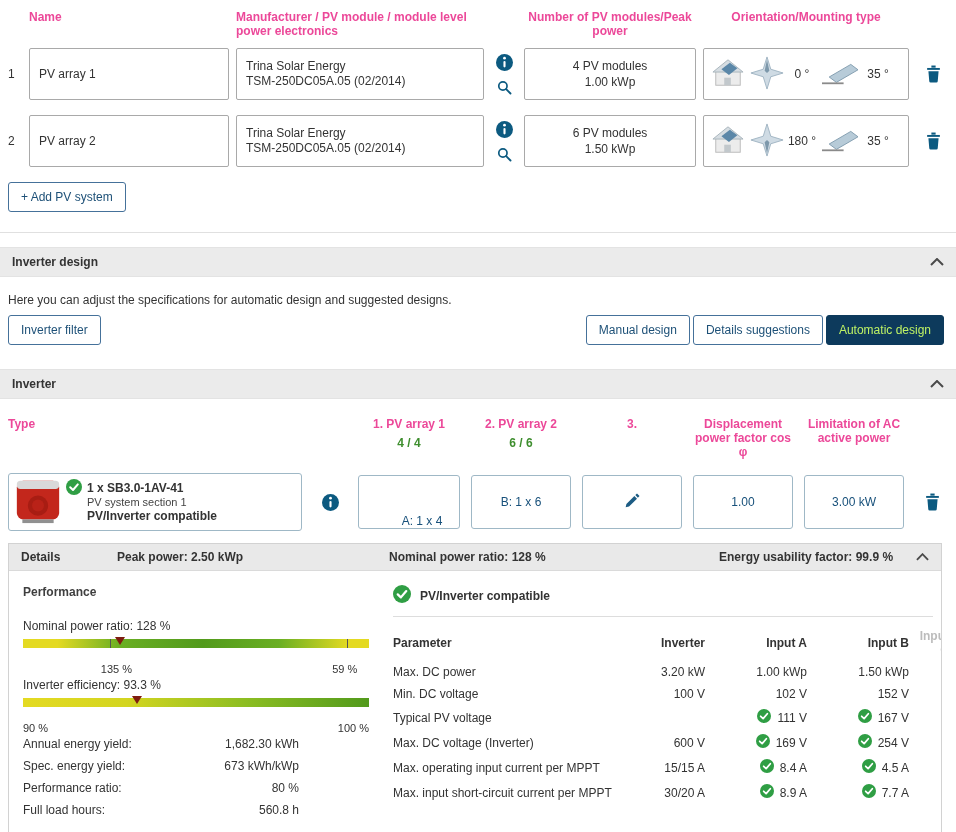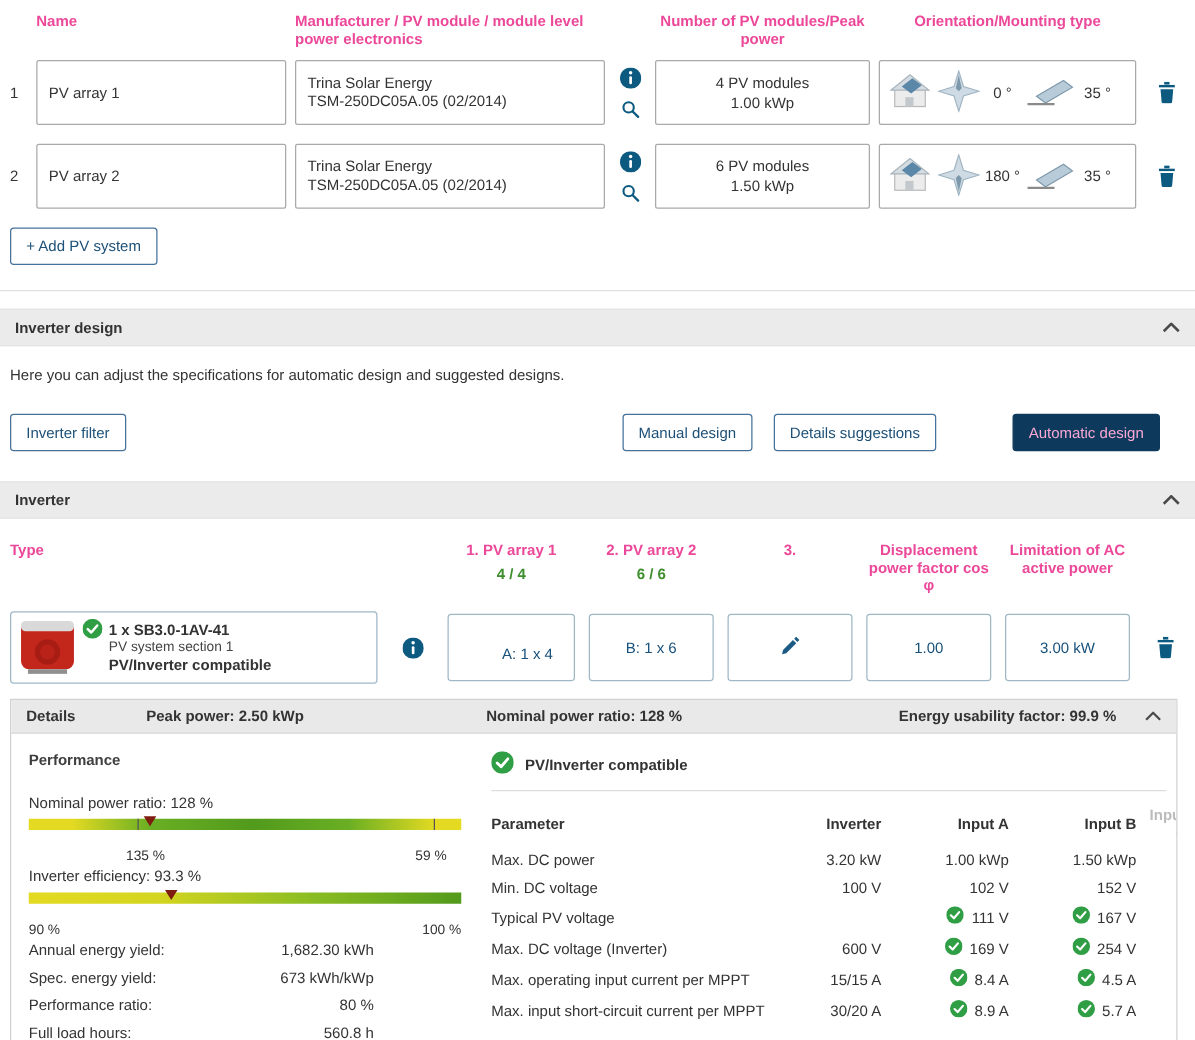--- a/index.html
+++ b/index.html
@@ -8,21 +8,21 @@
 
   .colhead { font-weight:bold; color:#ec4899; line-height:14px; }
   .center { text-align:center; }
   .b { font-weight:bold; }
 
   
   .box { background:#fff; border:1px solid #a9a9a9; border-radius:2px; }
   .btn { display:inline-flex; align-items:center; background:#fff; border:1px solid #45719a;
          color:#1d5077; font-size:12px; padding:7px 12px; border-radius:3px; cursor:pointer;
          font-family:inherit; white-space:nowrap; }
-  .btn.active { background:#0d3a5c; border-color:#0d3a5c; color:#f9a8d4;margin-left:44px; }
+  .btn.active { background:#0d3a5c; border-color:#0d3a5c; color:#bef264; }
   .icn { display:inline-flex; cursor:pointer; }
   .chev { margin-left:auto; display:inline-flex; cursor:pointer; }
 
   
   .pv-grid { display:grid; grid-template-columns:16px 200px 248px 26px 172px 206px 34px;
              column-gap:7px; align-items:center; padding-left:6px; }
   .pv-head { align-items:start; margin:4px 0 10px; }
   .pv-row { margin-bottom:15px; }
   .rowidx { text-align:left; padding-left:2px; }
   .name-box { height:52px; display:flex; align-items:center; padding-left:9px; }
@@ -30,39 +30,39 @@
   .iconcol { display:flex; flex-direction:column; align-items:center; gap:9px; }
   .modules-box { height:52px; display:flex; flex-direction:column; justify-content:center; text-align:center; line-height:16px; }
   .orient-box { height:52px; display:flex; align-items:center; padding:0 5px; gap:3px; }
   .deg { color:#333; min-width:30px; text-align:center; }
   .trashcell { display:flex; justify-content:center; }
 
   
   .divider { border:none; border-top:1px solid #e0e0e0; margin:20px 0 14px; }
   .section-bar { height:30px; background:#ebebeb; border-top:1px solid #e3e3e3; border-bottom:1px solid #e3e3e3;
                  display:flex; align-items:center; padding:0 12px; font-weight:bold; }
-  .desc { margin:16px 0 24px 8px; }
-  .design-row { display:flex; align-items:center; gap:17px; padding:0 28px 0 8px; margin-bottom:24px; }
+  .desc { margin:16px 0 8px 8px; }
+  .design-row { display:flex; align-items:center; gap:3px; padding:0 12px 0 8px; margin-bottom:24px; }
   .spacer { margin-left:auto; }
 
   
   .inv-wrap { padding:0 8px; }
   .inv-grid { display:grid; grid-template-columns:294px 34px 102px 100px 100px 100px 100px 34px;
               column-gap:11px; align-items:center; }
   .inv-head { align-items:start; margin:18px 0 14px; }
   .count { color:#3e8e2e; font-weight:bold; text-align:center; margin-top:5px; }
   .card { height:58px; background:#fff; border:1px solid #9fb8c6; border-radius:3px;
           display:flex; align-items:center; padding:0 6px; gap:5px; cursor:pointer; }
   .cardtxt { line-height:14px; }
   .cardtxt .mid { font-size:11px; color:#444; }
   .cardcheck { align-self:flex-start; margin-top:5px; display:inline-flex; }
   .infocell { display:flex; justify-content:center; }
   .slot { height:54px; background:#fff; border:1px solid #9fb8c6; border-radius:3px; color:#17507a;
           display:flex; align-items:center; justify-content:center; cursor:pointer; }
-  .slot.top { align-items:center; padding-top:9px;padding-left:26px; }
+  .slot.top { align-items:flex-end; padding-top:9px;padding-left:26px; }
 
   
   .details { border:1px solid #d2d2d2; margin:12px 6px 0 0; }
   .details-bar { height:27px; background:#e9e9e9; border-bottom:1px solid #dadada;
                  display:grid; grid-template-columns:96px 272px 330px 1fr 24px; align-items:center; padding:0 12px; }
   .details-body { display:flex; padding:8px 0 12px 6px; }
   .dleft { width:362px; }
   .perf-title { font-weight:bold; margin:6px 0 20px 8px; color:#3f3f3f; }
   .bar-label { margin:0 0 6px 8px; }
   .bar-wrap { position:relative; width:346px; height:9px; margin-left:8px; }
@@ -493,21 +493,21 @@
                     <circle cx="8" cy="8" r="8" fill="#2f9e44"></circle>
                     <polyline points="4.2,8.3 7,11 11.8,5.4" fill="none" stroke="#fff" stroke-width="2" stroke-linecap="round" stroke-linejoin="round"></polyline>
                   </svg></span>
               <span>8.9 A</span>
             </div>
             <div class="valcheck">
               <span><svg viewBox="0 0 16 16" width="14" height="14">
                     <circle cx="8" cy="8" r="8" fill="#2f9e44"></circle>
                     <polyline points="4.2,8.3 7,11 11.8,5.4" fill="none" stroke="#fff" stroke-width="2" stroke-linecap="round" stroke-linejoin="round"></polyline>
                   </svg></span>
-              <span>5.7 A</span>
+              <span>7.7 A</span>
             </div>
             <div></div>
           </div>
         </div>
       </div>
     </div>
 
   </div>
 </div>
 

